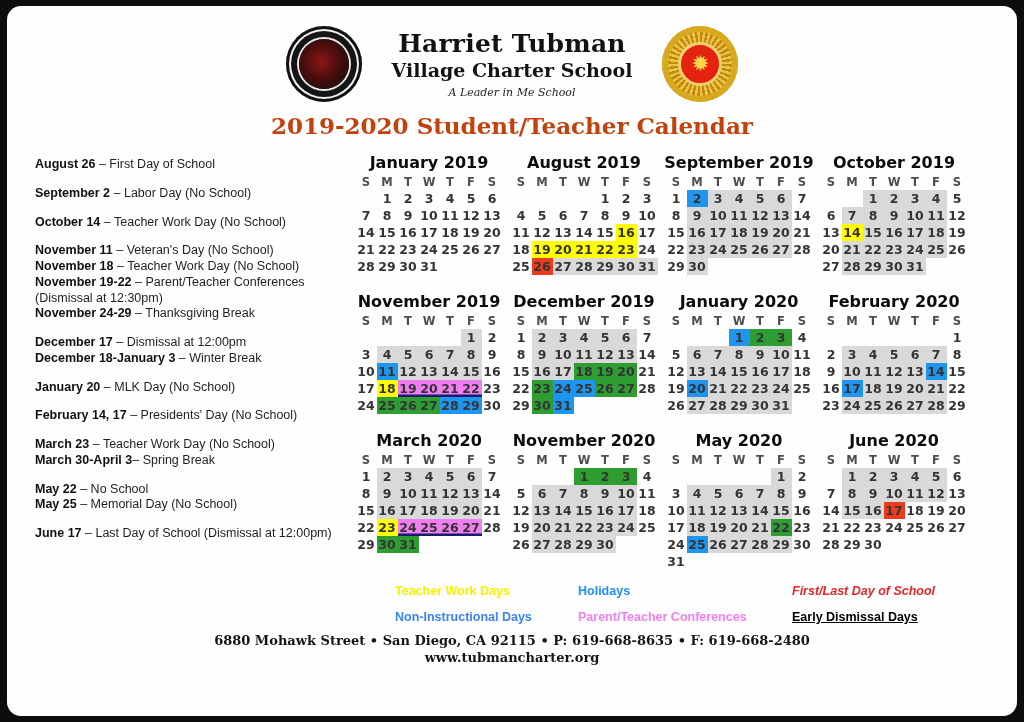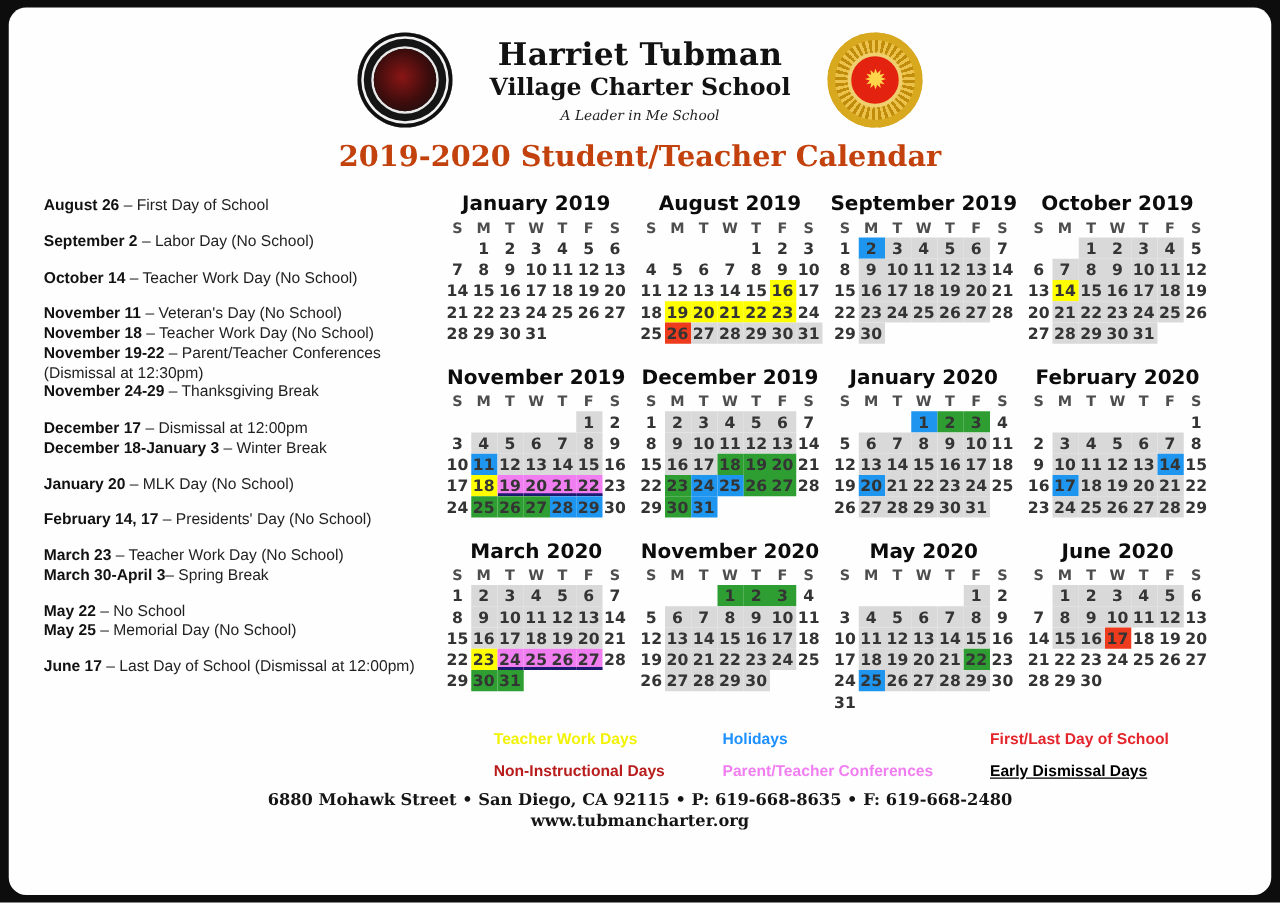--- a/index.html
+++ b/index.html
@@ -651,22 +651,22 @@
             <div class="cell">29</div>
             <div class="cell">30</div>
           </div>
         </div>
       </div>
   </div>
 
   <div class="legend">
       <div class="legend-item" style="color: rgb(242, 242, 7);">Teacher Work Days</div>
       <div class="legend-item" style="color: rgb(30, 144, 255);">Holidays</div>
-      <div class="legend-item" style="color: rgb(229, 37, 44);">First/Last Day of School</div>
-      <div class="legend-item" style="color: #b91c1c;">Non-Instructional Days</div>
+      <div class="legend-item" style="color: rgb(229, 37, 44); font-style: italic;">First/Last Day of School</div>
+      <div class="legend-item" style="color: #3b82f6;">Non-Instructional Days</div>
       <div class="legend-item" style="color: rgb(241, 126, 241);">Parent/Teacher Conferences</div>
       <div class="legend-item" style="color: rgb(0, 0, 0); text-decoration: underline;">Early Dismissal Days</div>
     </div>
 
   <div class="footer">
     <div class="line1">6880 Mohawk Street  •  San Diego, CA 92115  •  P: 619-668-8635  •  F: 619-668-2480</div>
     <div class="line2">www.tubmancharter.org</div>
   </div>
 
 </div>

